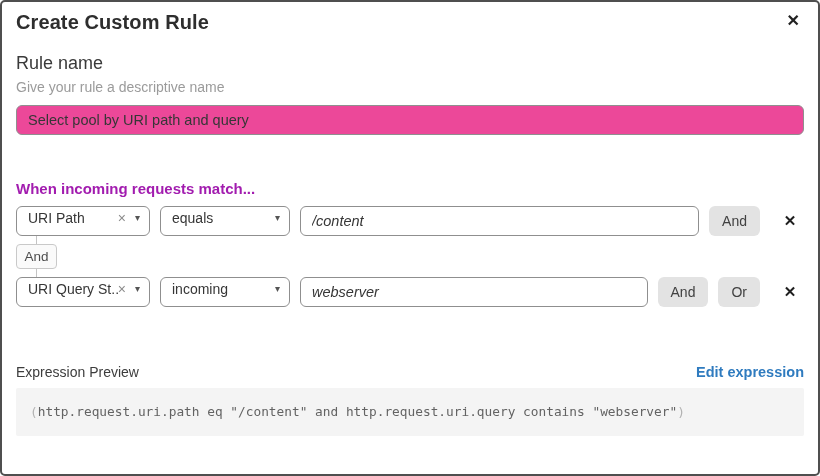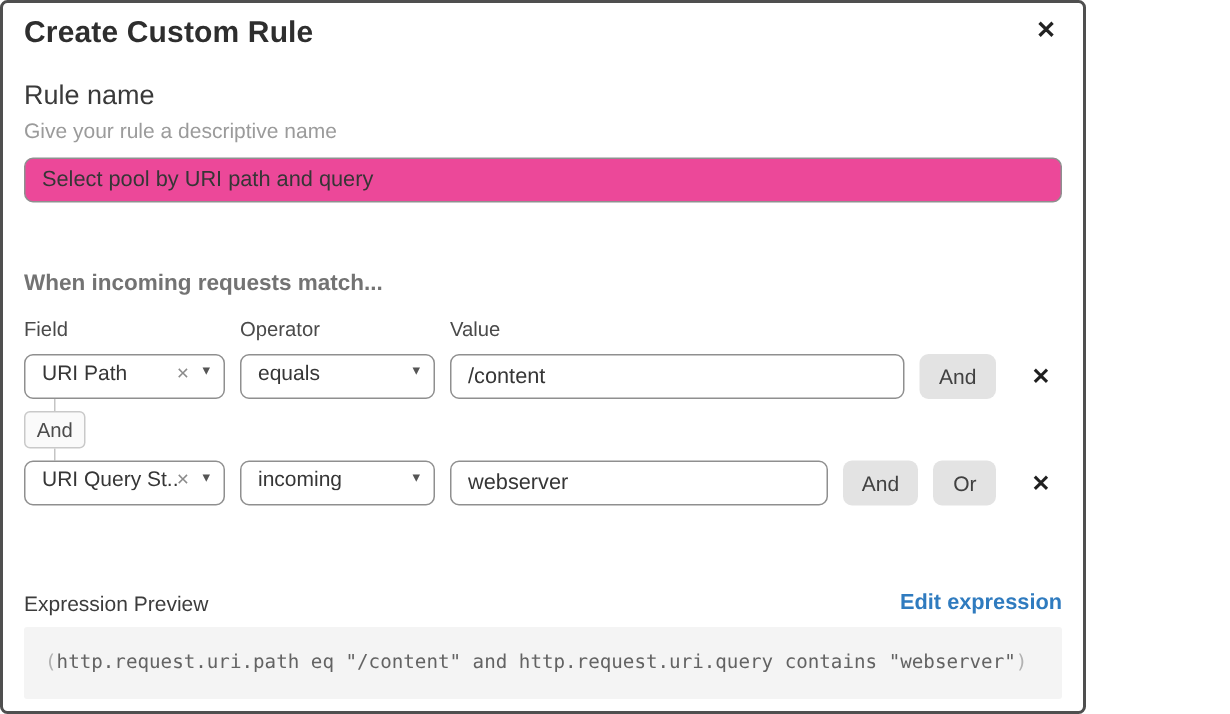--- a/index.html
+++ b/index.html
@@ -3,21 +3,21 @@
 <meta charset="utf-8">
 <style>
   * { box-sizing: border-box; margin: 0; padding: 0; }
   html, body { background: #fff; }
   body {
     font-family: "Liberation Sans", sans-serif;
     width: 820px; height: 476px;
     color: #363636;
   }
   .dialog {
-    width: 724px; height: 476px;
+    width: 820px; height: 476px;
     background: #fff;
     border: 2px solid #4f4f4f;
     border-radius: 5px;
     padding: 0 14px;
     position: relative;
     overflow: hidden;
   }
   
   .dialog-title {
     margin-top: 9px;
@@ -59,21 +59,21 @@
     font-size: 14.5px;
     color: #363636;
     background: #ec4899;
     outline: none;
   }
   
   .match-heading {
     margin-top: 45px;
     font-size: 15px;
     font-weight: bold;
-    color: #737373;
+    color: #a21caf;
   }
   .col-labels {
     display: flex;
     gap: 10px;
     margin-top: 15px;
     font-size: 13.5px;
     color: #4a4a4a;
   }
   .col-field { width: 134px; }
   .col-operator { width: 130px; }
@@ -117,20 +117,21 @@
   .value-input {
     flex: 1;
     height: 30px;
     border: 1px solid #8f8f8f;
     border-radius: 6px;
     padding: 0 11px;
     font-family: "Liberation Sans", sans-serif;
     font-size: 14.5px;
     color: #363636;
     outline: none;
+    font-style: italic;
   }
   .conj-btn {
     height: 30px;
     padding: 0 13px;
     background: #e3e3e3;
     border: none;
     border-radius: 6px;
     font-family: "Liberation Sans", sans-serif;
     font-size: 14px;
     color: #414141;
@@ -205,25 +206,20 @@
 
   <h1 class="dialog-title">Create Custom Rule</h1>
   <span class="close-x">✕</span>
 
   <div class="rule-name-label">Rule name</div>
   <div class="rule-name-helper">Give your rule a descriptive name</div>
   <input class="text-input" type="text" value="Select pool by URI path and query" style="">
 
   <div class="match-heading">When incoming requests match...</div>
 
-  <div class="col-labels">
-    <div class="col-field">Field</div>
-    <div class="col-operator">Operator</div>
-    <div class="col-value">Value</div>
-  </div>
 
   <div class="cond-row">
     <div class="select-box field">
       <span class="select-label">URI Path</span>
       <span class="clear-x">×</span>
       <span class="caret">▾</span>
     </div>
     <div class="select-box operator">
       <span class="select-label">equals</span>
       <span class="caret">▾</span>

